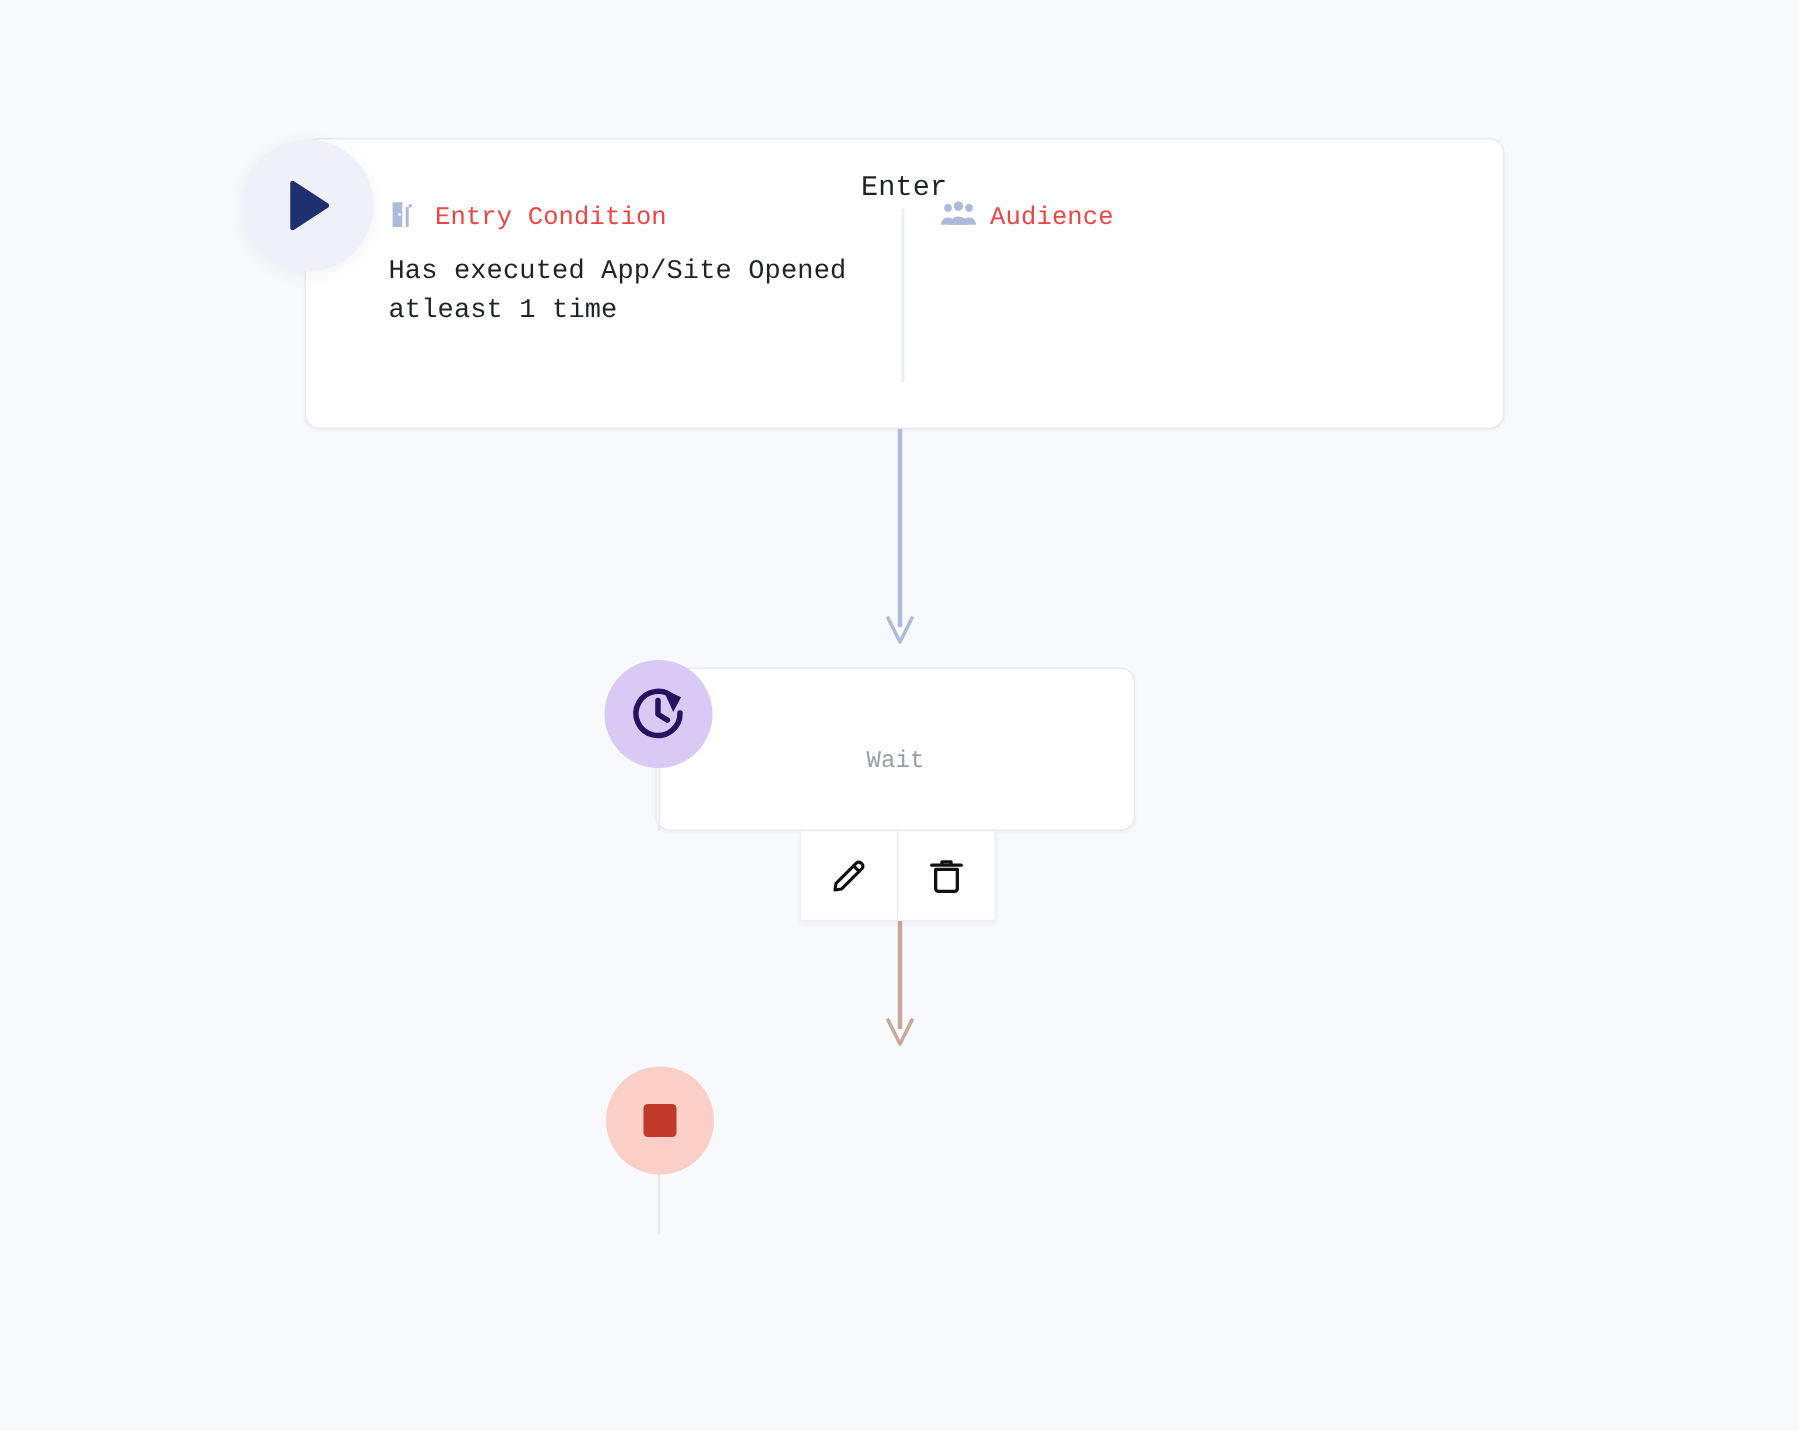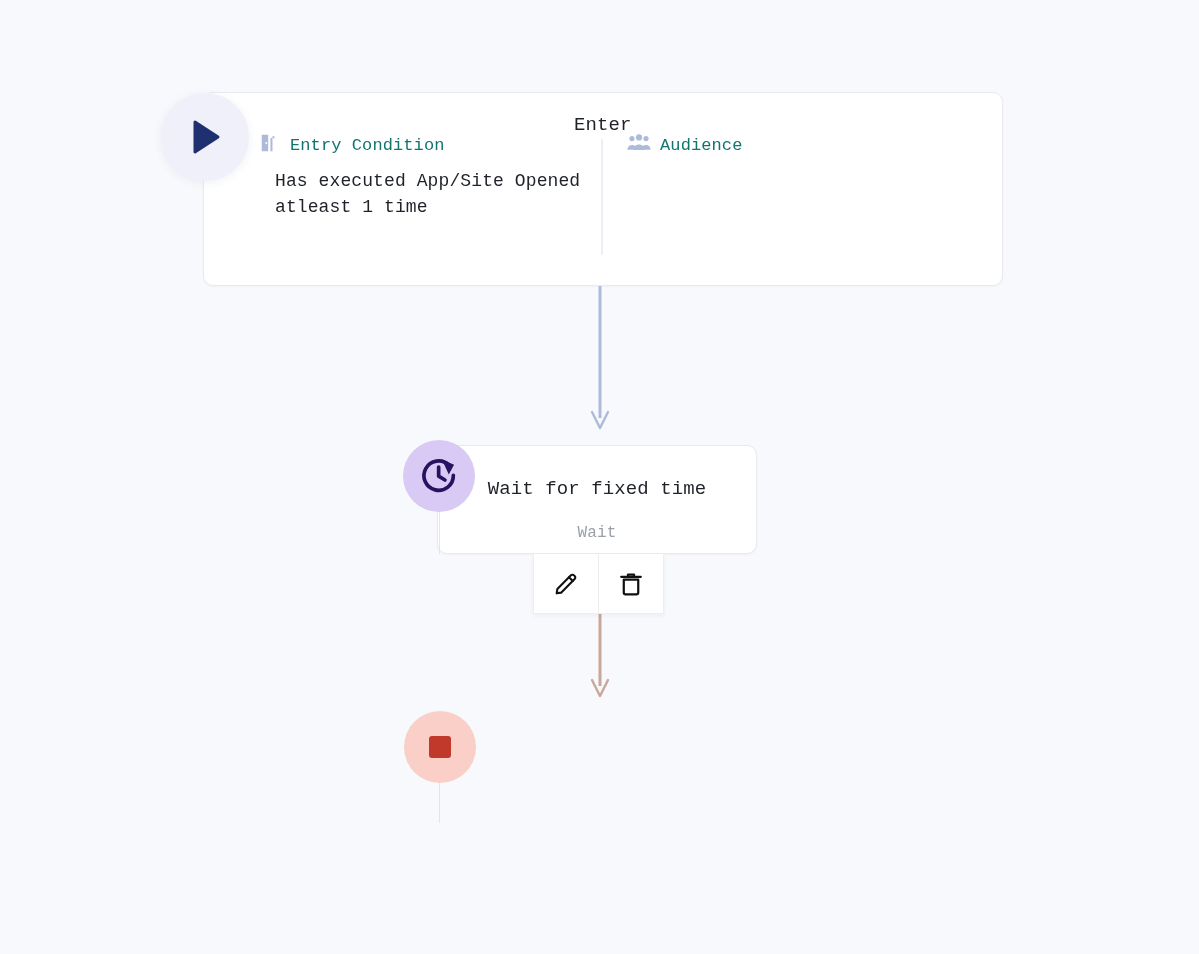--- a/index.html
+++ b/index.html
@@ -79,32 +79,31 @@
   .col-head {
     display: flex;
     align-items: center;
     gap: 9px;
     height: 22px;
     margin-bottom: 12px;
   }
 
   .col-head-label {
     font-size: 17px;
-    color: #0f766e;
+    color: #ef4444;
     letter-spacing: .1px;
     white-space: nowrap;
   }
 
   .col-value {
     font-size: 18px;
     line-height: 26px;
     color: #1f2329;
     max-width: 320px;
     letter-spacing: .1px;
-    margin-left: 16px;
   }
 
   
   .node-badge {
     position: absolute;
     border-radius: 50%;
     display: flex;
     align-items: center;
     justify-content: center;
     z-index: 6;
@@ -274,21 +273,20 @@
 
   <div id="play-badge" class="node-badge">
     <svg width="44" height="44" viewBox="0 0 44 44">
       <path d="M12 7 L35 22 L12 37 Z" fill="#1f3070" stroke="#1f3070" stroke-width="3" stroke-linejoin="round"></path>
     </svg>
   </div>
 
   <div class="badge-stub" style="left:439px; top:500px; height:54px;"></div>
 
   <div id="wait-card" class="card">
-    <div class="step-title">Wait for fixed time</div>
     <div class="step-sub">Wait</div>
   </div>
 
   <div id="wait-badge" class="node-badge">
     <svg width="42" height="42" viewBox="0 0 24 24" fill="none" stroke="#26135f" stroke-width="2.1">
       <path d="M20.2 11.6 a8.4 8.4 0 1 1 -2.6 -5.9" stroke-linecap="round"></path>
       <path d="M13.6 2.4 L20.6 5.6 L17.6 11.2 Z" fill="#26135f" stroke="none"></path>
       <path d="M11.8 6.9 V12.1 L15.4 14.3" stroke-linecap="round" stroke-linejoin="round"></path>
     </svg>
   </div>

